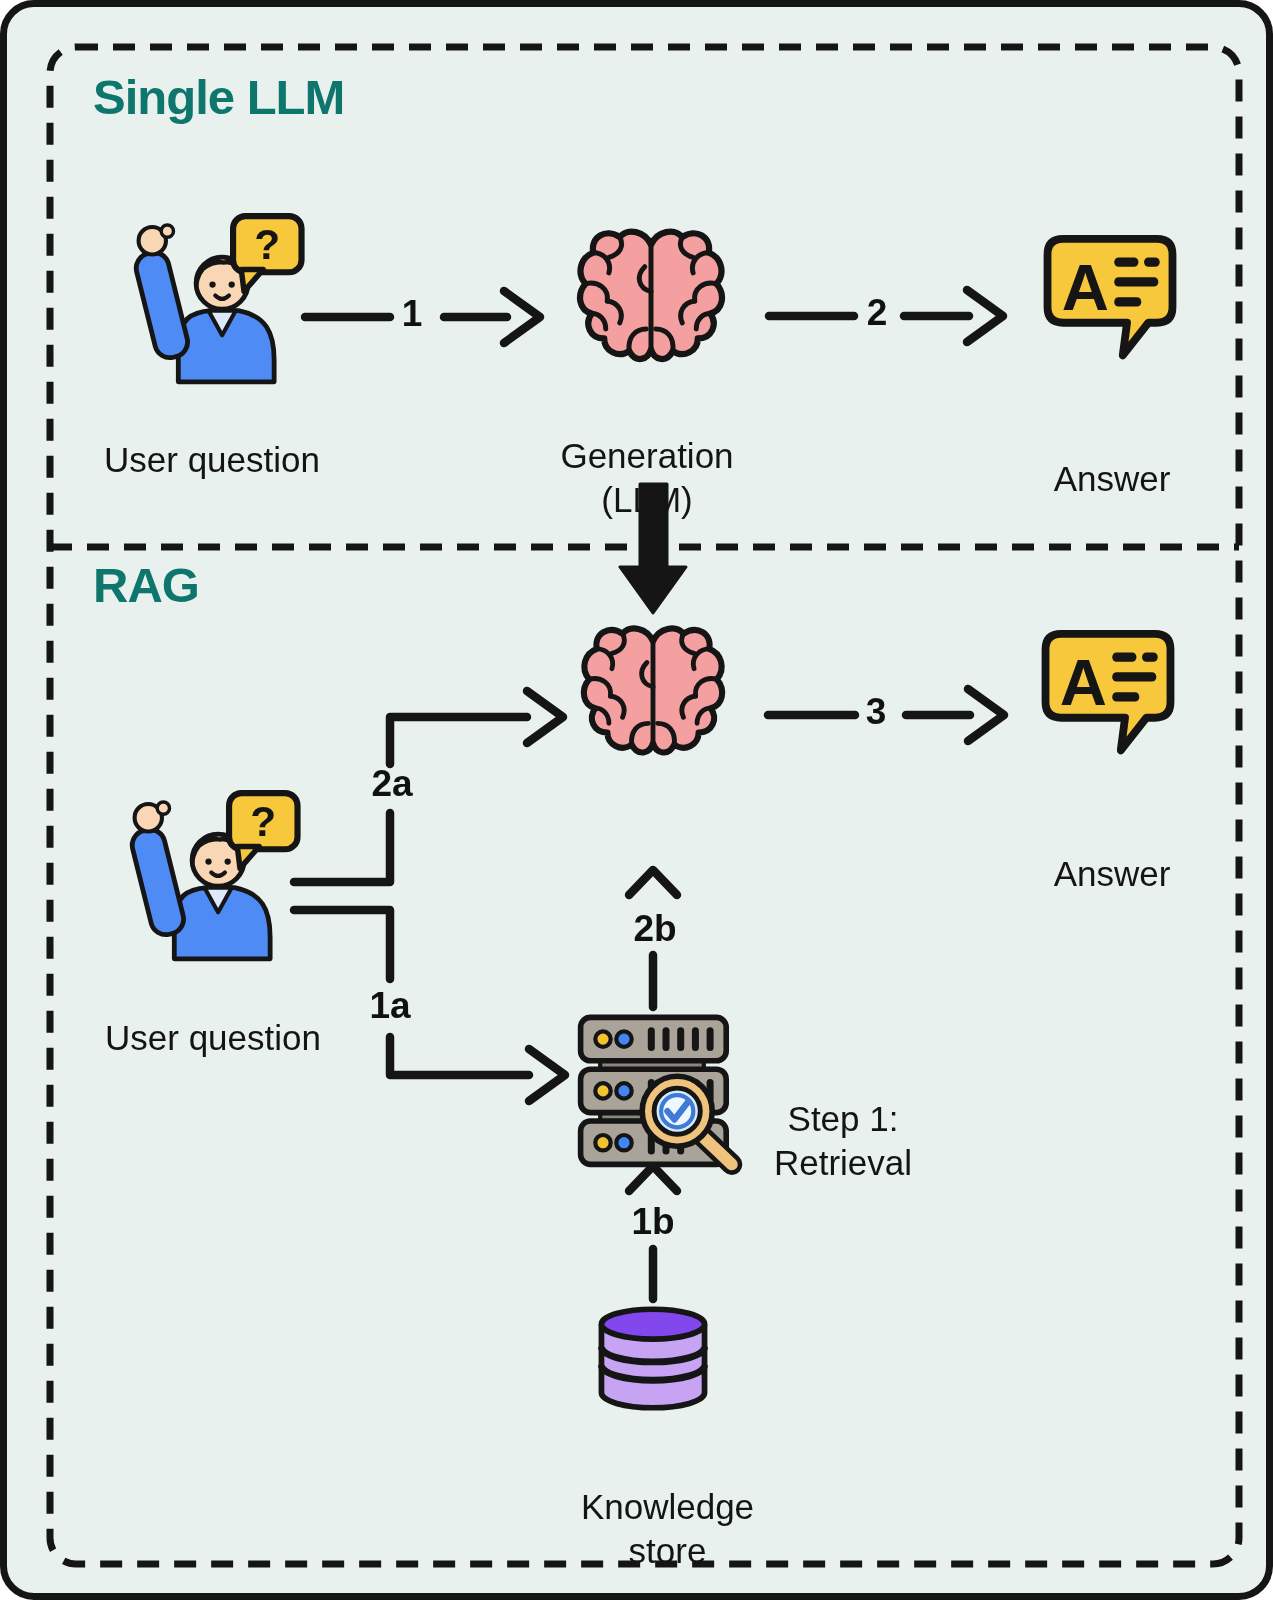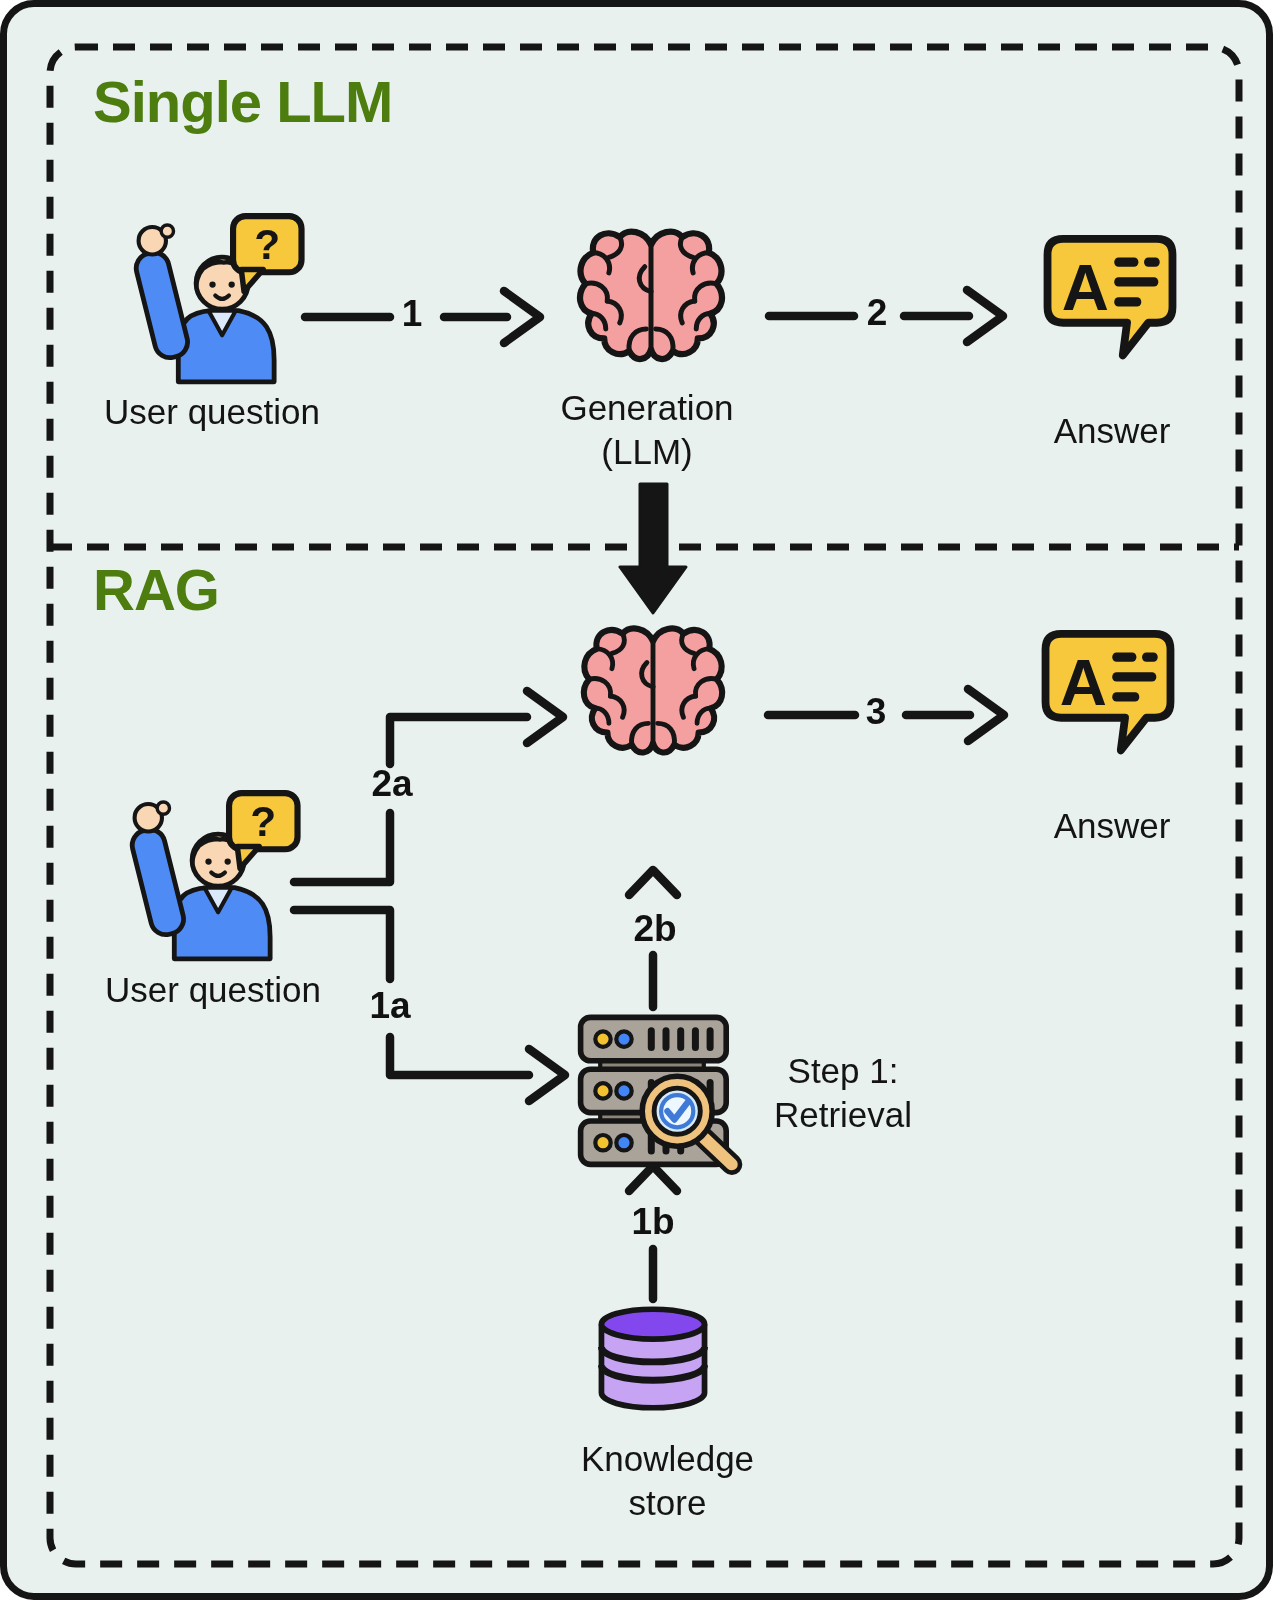--- a/index.html
+++ b/index.html
@@ -10,27 +10,27 @@
     border:7px solid #151515;
     border-radius:34px;
     box-sizing:border-box;
     overflow:hidden;
     font-family:"Liberation Sans","DejaVu Sans",sans-serif;
   }
   .overlay{position:absolute;left:0;top:0;width:1273px;height:1600px;}
   .icon{position:absolute;}
   .stitle{
     position:absolute;
-    font-size:58px;font-weight:bold;color:#4d7c0f;line-height:1;
+    font-size:49px;font-weight:bold;color:#0f766e;line-height:1;
     letter-spacing:-1px;
   }
   .nlabel{
     position:absolute;
     font-size:35px;font-weight:500;color:#141414;
-    text-align:center;line-height:1.25;
+    text-align:center;line-height:1.25;margin-top:48px;
   }
   .alabel{
     position:absolute;
     font-size:37px;font-weight:bold;color:#111;
     text-align:center;width:60px;line-height:1.1;
   }
   svg text.qm{font-family:"Liberation Sans",sans-serif;font-size:31px;font-weight:bold;fill:#151515;text-anchor:middle;}
   svg text.aletter{font-family:"Liberation Sans",sans-serif;font-size:46px;font-weight:600;fill:#151515;}
 </style>
 </head>

